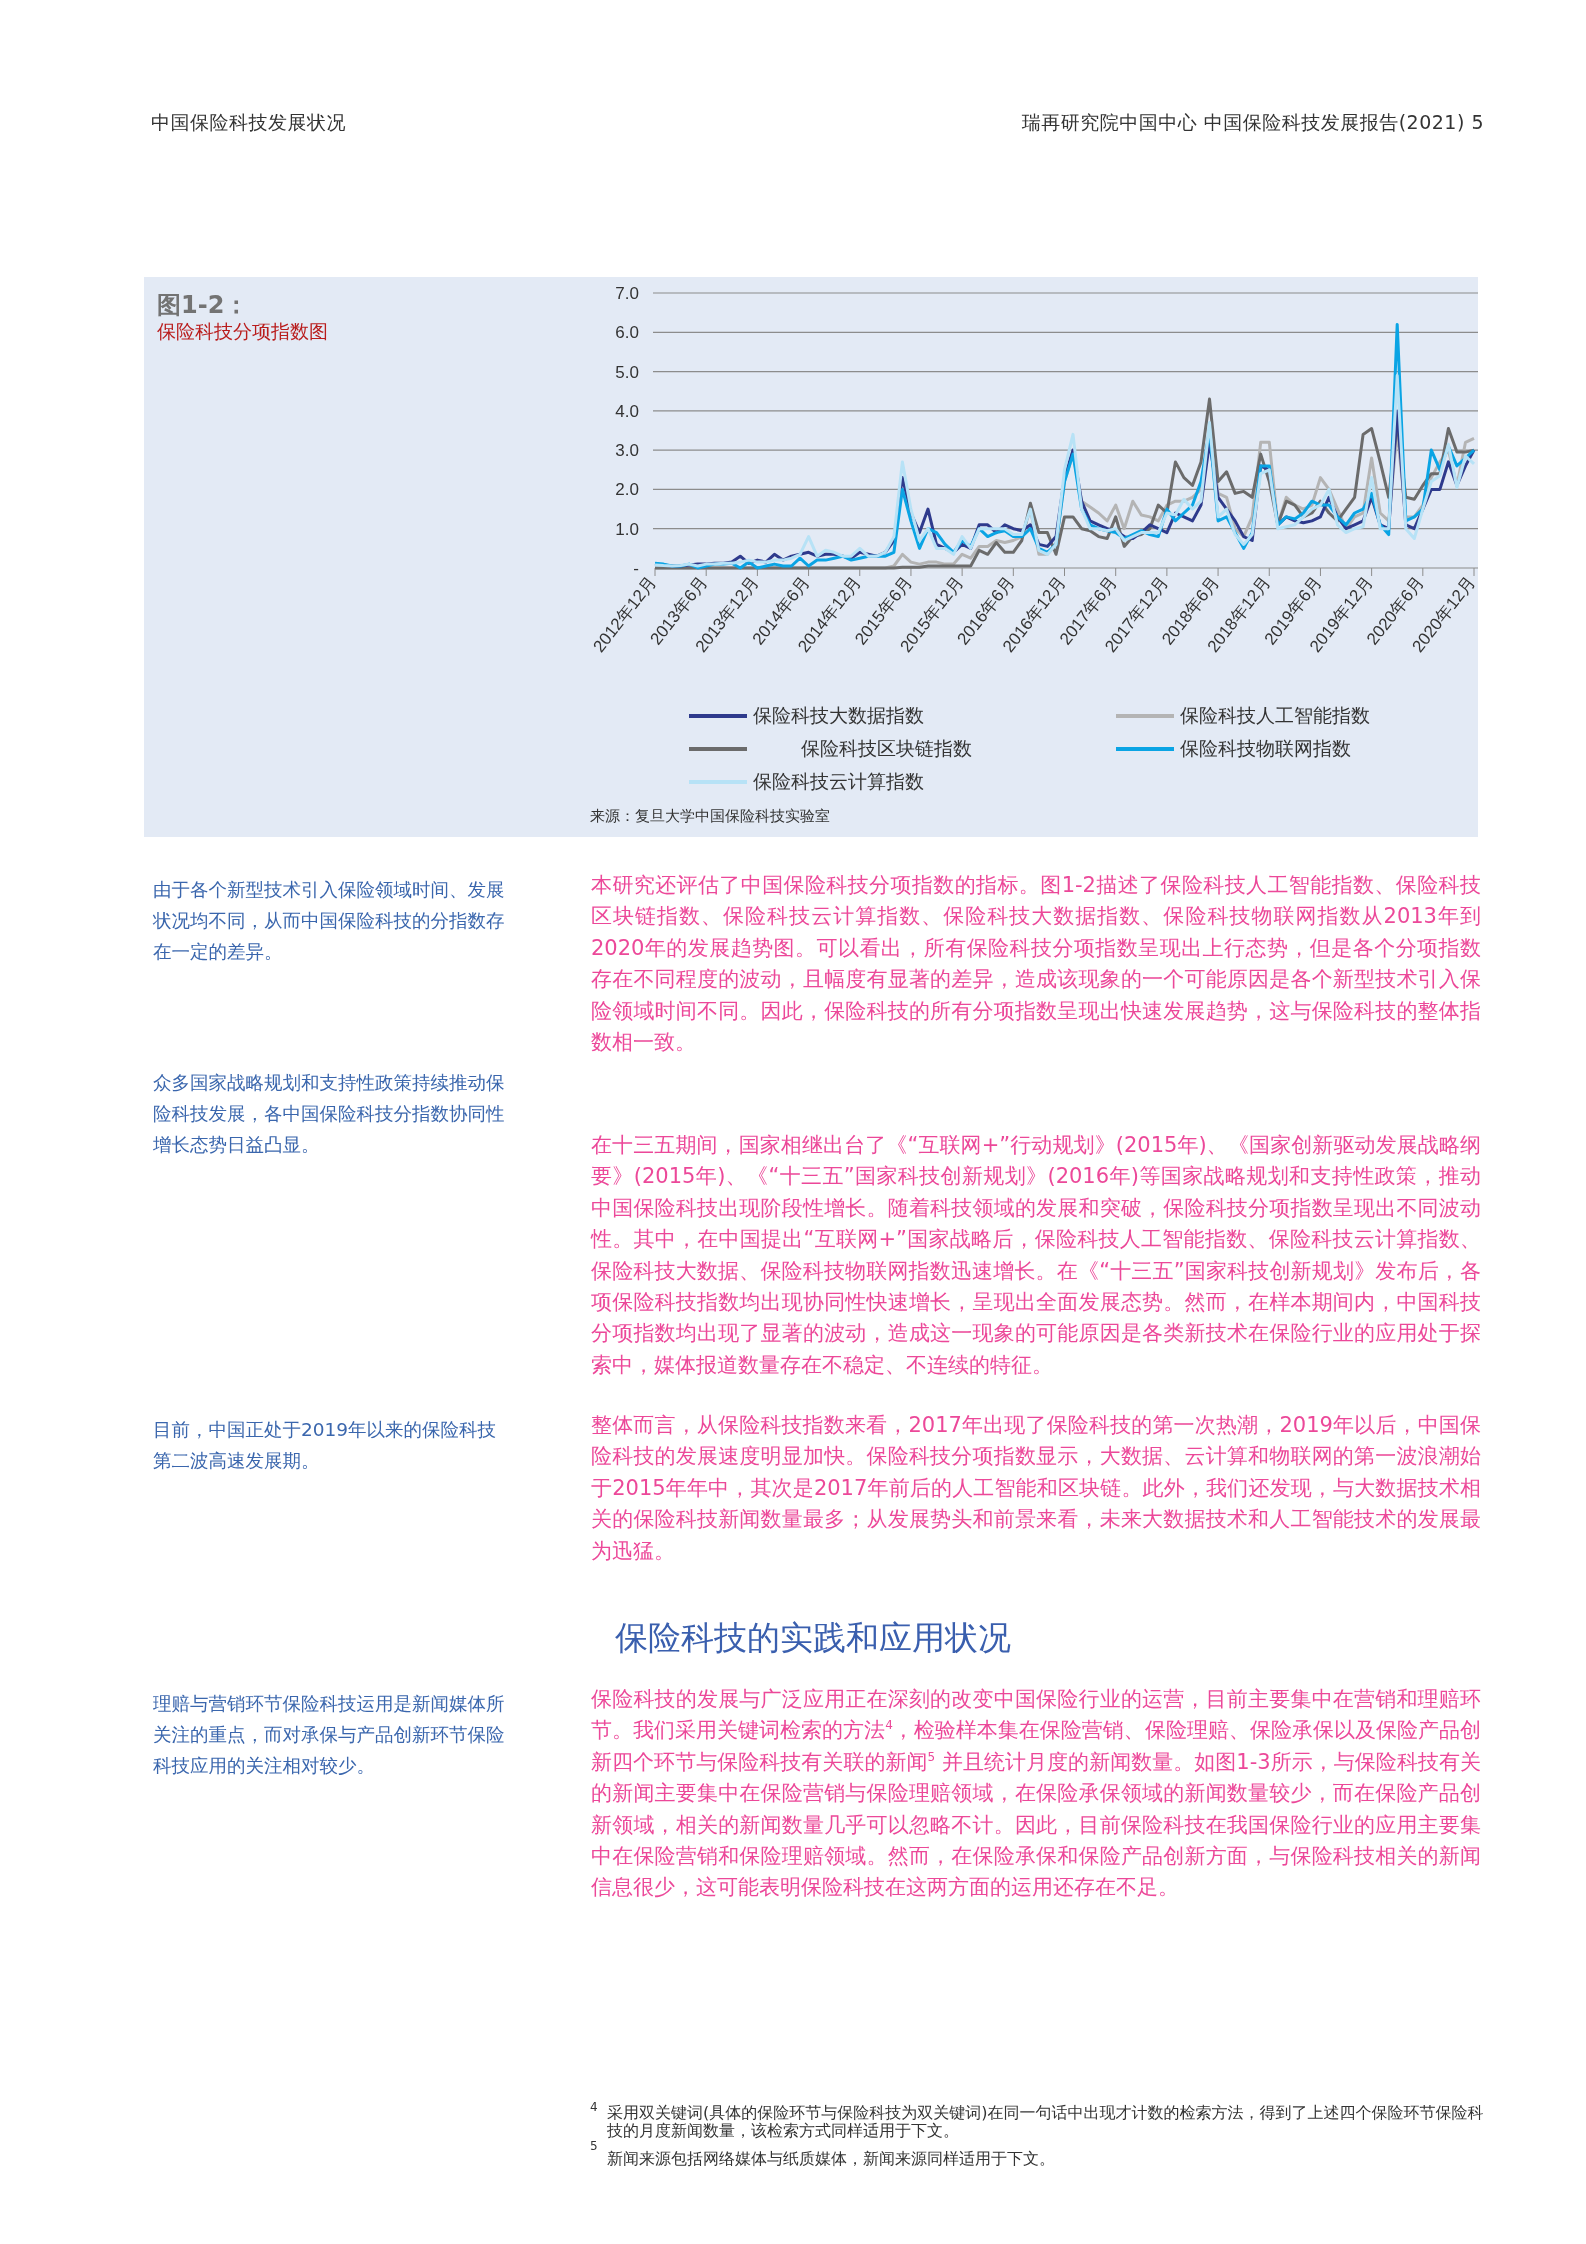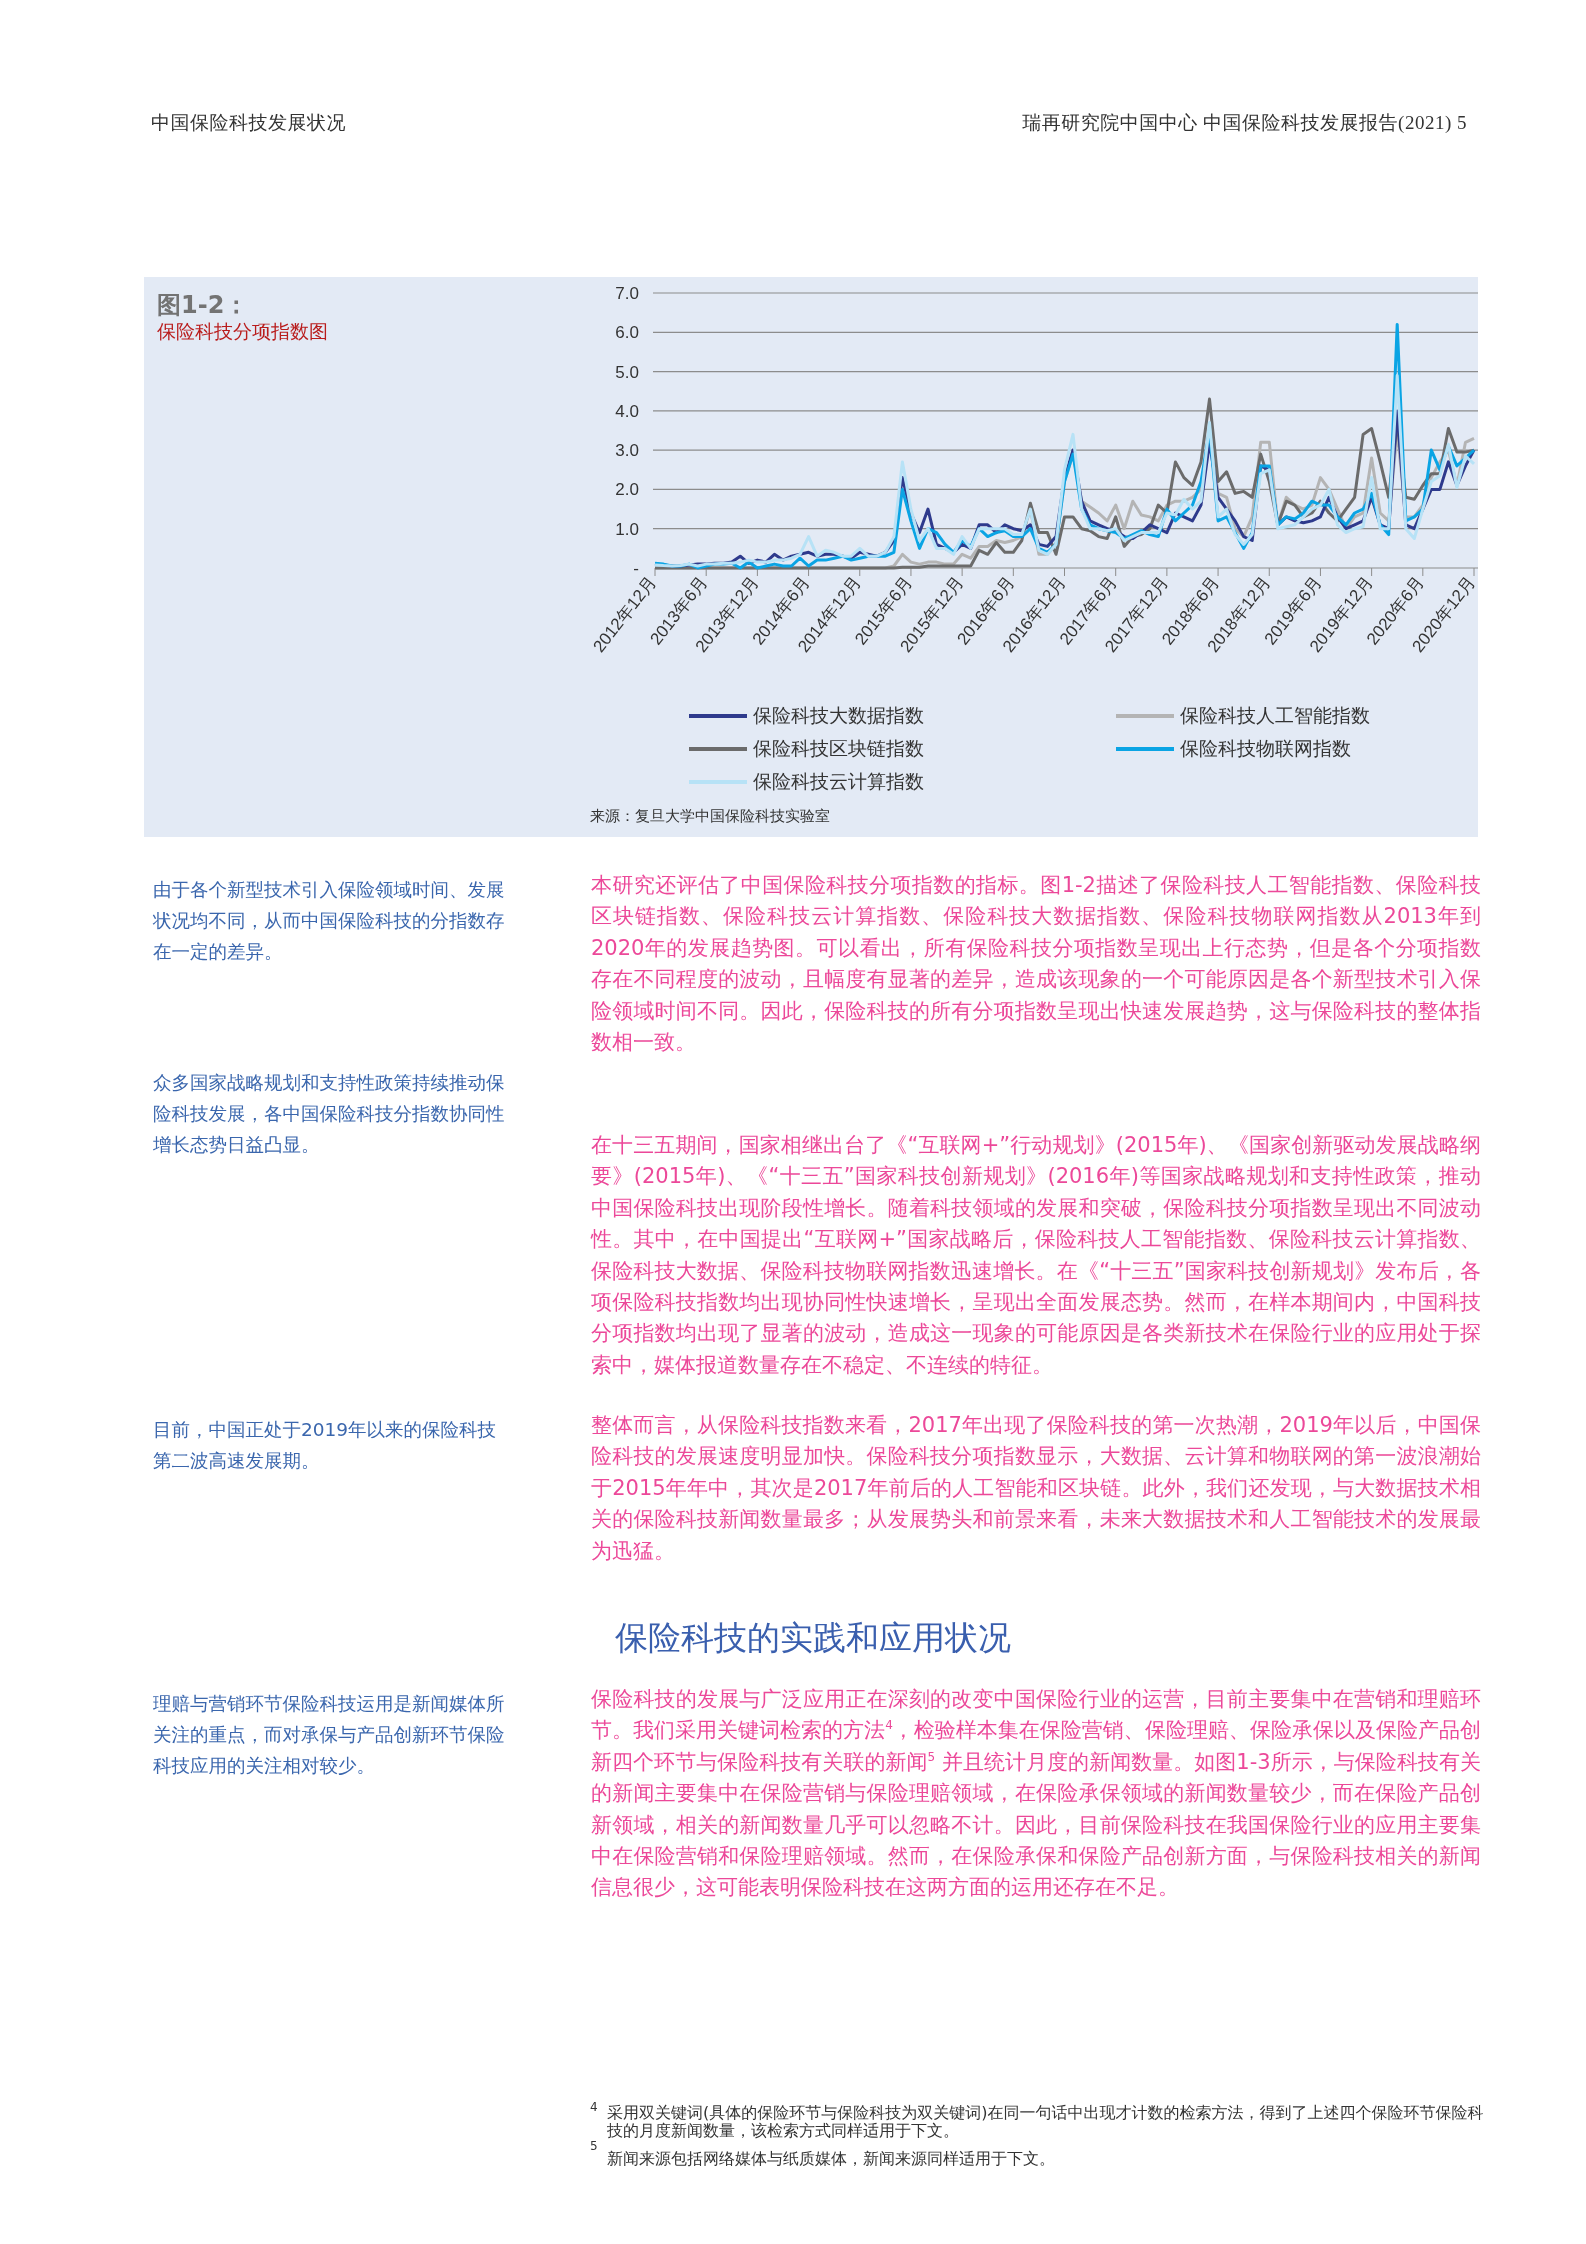--- a/index.html
+++ b/index.html
@@ -1,19 +1,19 @@
 <!DOCTYPE html>
 <html><head>
 <meta charset="utf-8">
 <style>
   html, body { margin:0; padding:0; background:#ffffff; }
   body { width:1586px; height:2244px; position:relative; font-family:"DejaVu Sans","Liberation Sans",sans-serif; color:#2b2b2b; }
   .hdr { position:absolute; top:110px; font-size:19px; color:#333; letter-spacing:0.5px; }
   .hdr-left { left:151px; }
-  .hdr-right { right:119px;font-family:Liberation Serif, serif; }
+  .hdr-right { right:102px; }
   .panel { position:absolute; left:144px; top:277px; width:1334px; height:560px; background:#e3eaf5; }
   .fig-label { position:absolute; left:13px; top:12px; font-size:24px; font-weight:bold; color:#737373;text-align:right; }
   .fig-title { position:absolute; left:13px; top:42px; font-size:19px; color:#b91c1c; }
   .chart-svg { position:absolute; left:0; top:0; }
   .legend { position:absolute; left:0; top:0; width:1334px; }
   .leg-item { position:absolute; display:flex; align-items:center; font-size:19px; color:#333; }
   .leg-swatch { width:58px; height:4px; margin-right:6px; }
   .source { position:absolute; left:446px; top:530px; font-size:15px; color:#333; }
   .side { position:absolute; left:153px; width:360px; font-size:18.5px; line-height:31px; color:#3a66ad; }
   .body { position:absolute; left:591px; width:890px; font-size:21px; line-height:31.4px; color:#ec4899; text-align:justify; }
@@ -128,17 +128,17 @@
 <div class="body" style="top:1684px;"><span>保险科技的发展与广泛应用正在深刻的改变中国保险行业的运营，目前主要集中在营销和理赔环节。我们采用关键词检索的方法</span><span class="sup">4</span><span>，检验样本集在保险营销、保险理赔、保险承保以及保险产品创新四个环节与保险科技有关联的新闻</span><span class="sup">5</span><span> 并且统计月度的新闻数量。如图1-3所示，与保险科技有关的新闻主要集中在保险营销与保险理赔领域，在保险承保领域的新闻数量较少，而在保险产品创新领域，相关的新闻数量几乎可以忽略不计。因此，目前保险科技在我国保险行业的应用主要集中在保险营销和保险理赔领域。然而，在保险承保和保险产品创新方面，与保险科技相关的新闻信息很少，这可能表明保险科技在这两方面的运用还存在不足。</span></div>
 
 <div class="fn-num" style="top:2100px;">4</div>
 <div class="fn" style="top:2104px; left:607px; width:880px;">采用双关键词(具体的保险环节与保险科技为双关键词)在同一句话中出现才计数的检索方法，得到了上述四个保险环节保险科技的月度新闻数量，该检索方式同样适用于下文。</div>
 <div class="fn-num" style="top:2139px;">5</div>
 <div class="fn" style="top:2150px; left:607px; width:880px;">新闻来源包括网络媒体与纸质媒体，新闻来源同样适用于下文。</div>
 
 <style>
   
   #legend .leg-item:nth-child(1){ top:426px !important; left:545px !important; }
-  #legend .leg-item:nth-child(2){ top:459px !important; left:545px !important; }
+  #legend .leg-item:nth-child(2){ top:459px !important; left:545px !important;gap:48px; }
   #legend .leg-item:nth-child(3){ top:492px !important; left:545px !important; }
   #legend .leg-item:nth-child(4){ top:426px !important; left:972px !important; }
   #legend .leg-item:nth-child(5){ top:459px !important; left:972px !important; }
 </style>
 
 </body></html>

